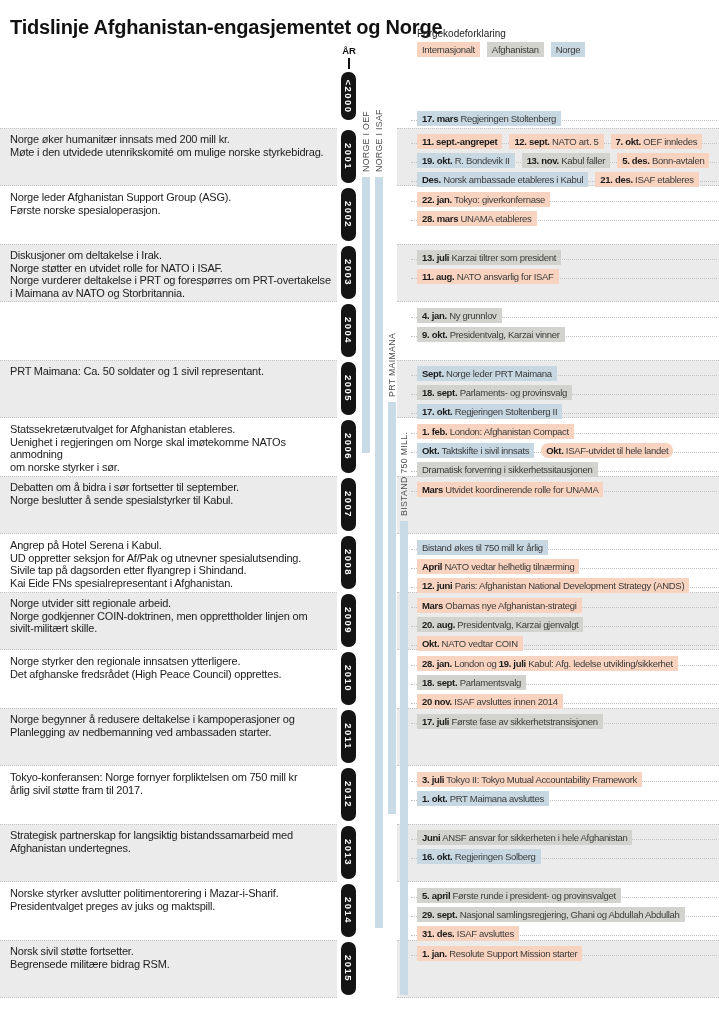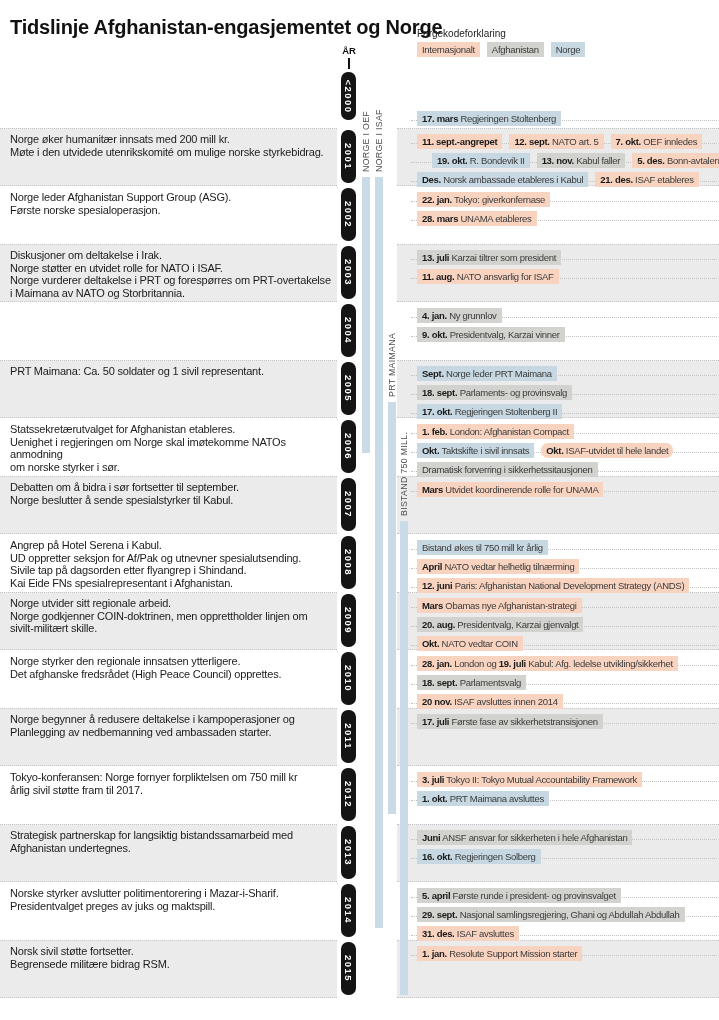--- a/index.html
+++ b/index.html
@@ -90,21 +90,21 @@
       </div>
       <div class="left-text" style="top: 133px;">
         <div>Norge øker humanitær innsats med 200 mill kr.</div>
         <div>Møte i den utvidede utenrikskomité om mulige norske styrkebidrag.</div>
       </div>
       <div class="ybox" style="top: 130px; height: 53px; background: rgb(20, 20, 20);">
         <span>2001</span>
       </div>
       <div class="rows" style="top: 128px;">
         <div class="chip-row"><span class="chip" style="background: rgb(248, 211, 192); text-align: center;"><b>11. sept.-angrepet</b></span><span class="chip" style="background: rgb(248, 211, 192);"><b>12. sept.</b> NATO art. 5</span><span class="chip" style="background: rgb(248, 211, 192);"><b>7. okt.</b> OEF innledes</span></div>
-        <div class="chip-row"><span class="chip" style="background: rgb(199, 216, 226); margin-left: 15px;"><b>19. okt.</b> R. Bondevik II</span><span class="chip" style="background: rgb(210, 210, 206);"><b>13. nov.</b> Kabul faller</span><span class="chip" style="background: rgb(248, 211, 192);"><b>5. des.</b> Bonn-avtalen</span></div>
+        <div class="chip-row"><span class="chip" style="background: rgb(199, 216, 226);"><b>19. okt.</b> R. Bondevik II</span><span class="chip" style="background: rgb(210, 210, 206);"><b>13. nov.</b> Kabul faller</span><span class="chip" style="background: rgb(248, 211, 192);"><b>5. des.</b> Bonn-avtalen</span></div>
         <div class="chip-row"><span class="chip" style="background: rgb(199, 216, 226);"><b>Des.</b> Norsk ambassade etableres i Kabul</span><span class="chip" style="background: rgb(248, 211, 192);"><b>21. des.</b> ISAF etableres</span></div>
       </div>
       <div class="left-text" style="top: 191px;">
         <div>Norge leder Afghanistan Support Group (ASG).</div>
         <div>Første norske spesialoperasjon.</div>
       </div>
       <div class="ybox" style="top: 188px; height: 53px; background: rgb(20, 20, 20);">
         <span>2002</span>
       </div>
       <div class="rows" style="top: 186px;">

